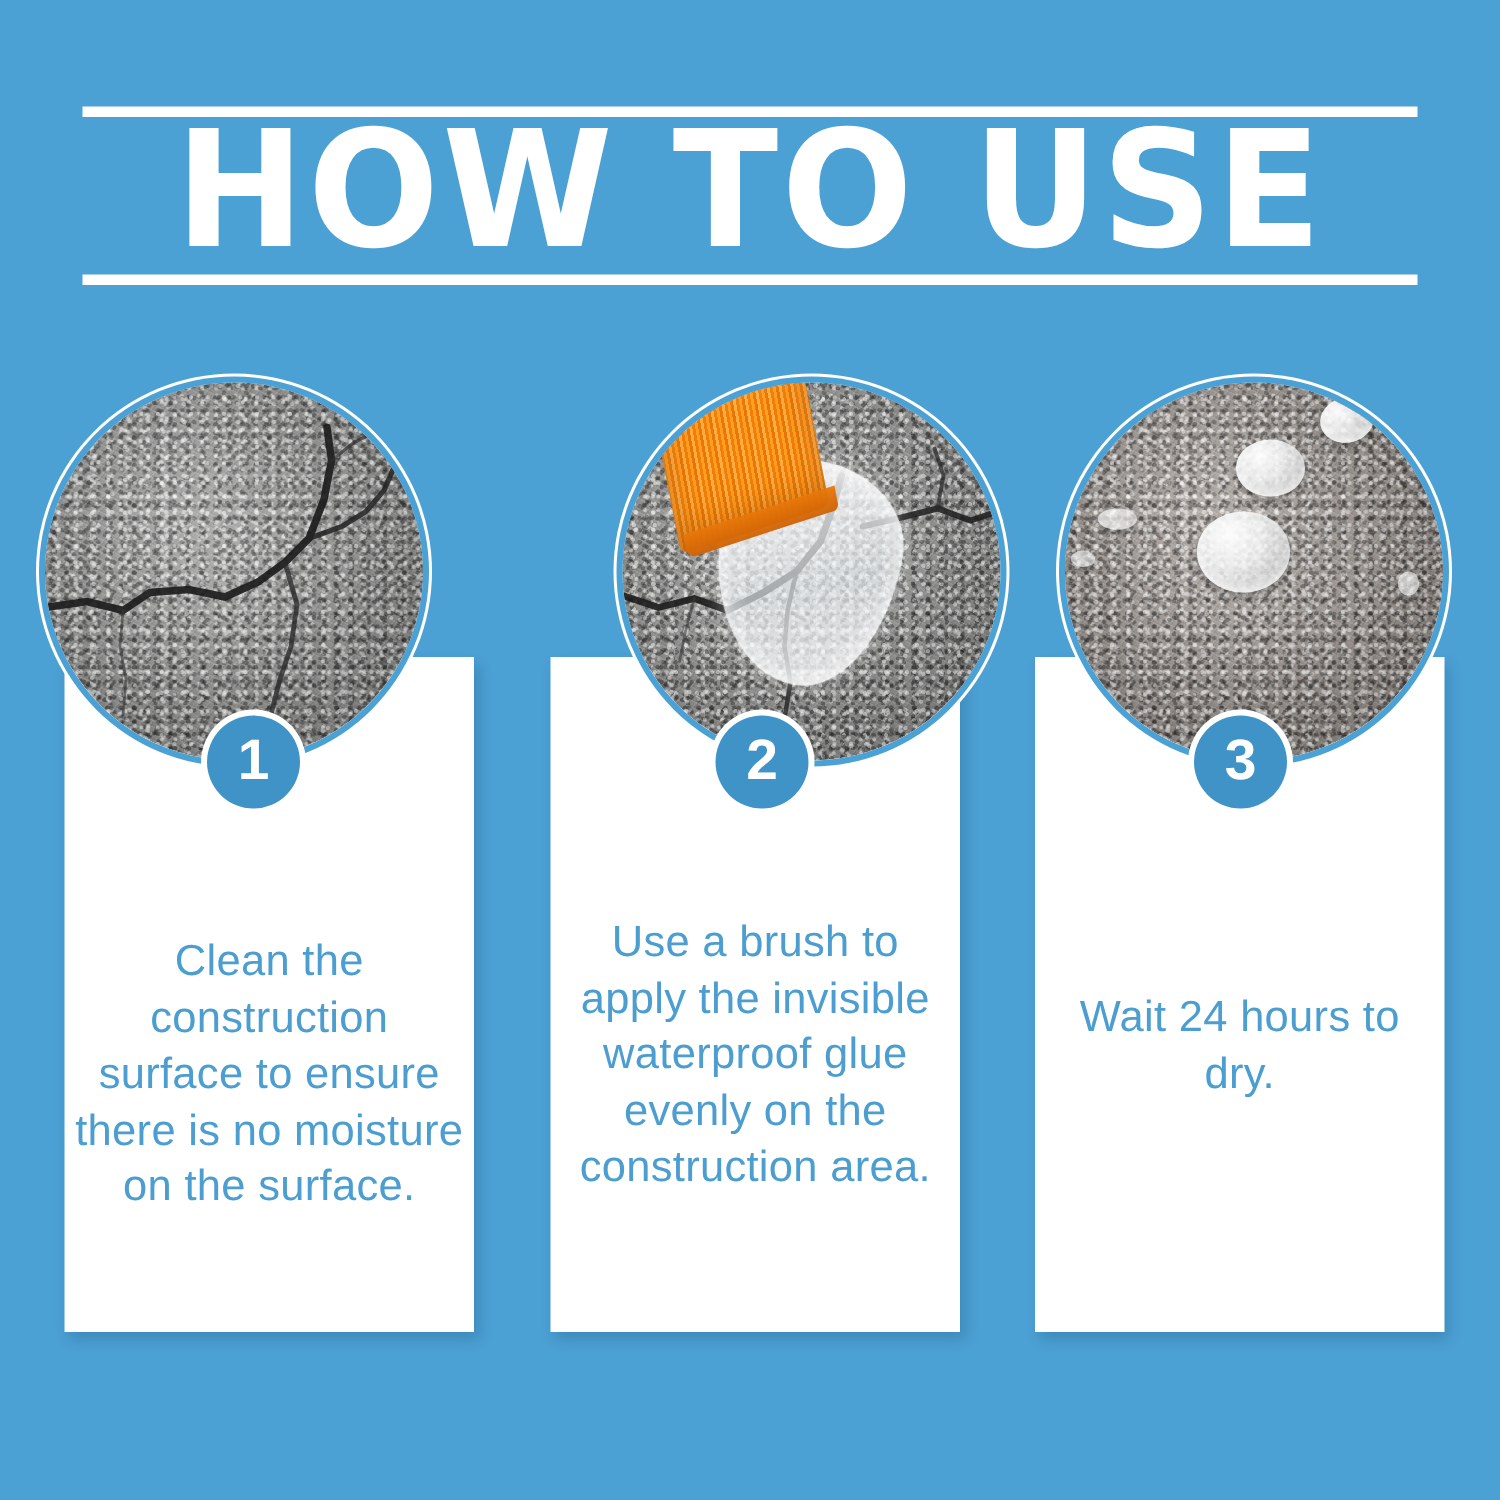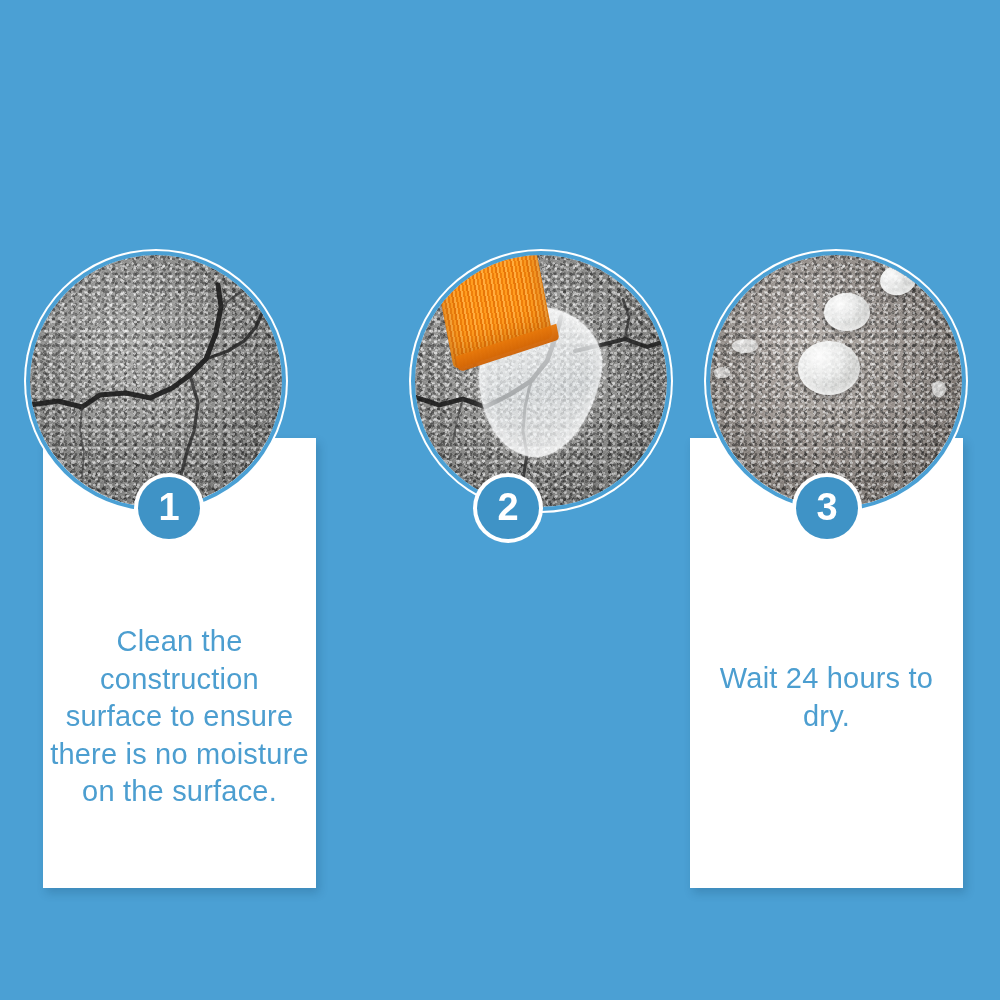--- a/index.html
+++ b/index.html
@@ -260,20 +260,25 @@
     box-sizing: border-box;
   }
   .badge-2 { left: 110px; }
   .badge-3 { left: 106px; }
 </style>
 </head>
 <body>
 
 <div id="poster">
 
+  <div class="header">
+    <div class="rule rule-top"></div>
+    <div class="title">HOW TO USE</div>
+    <div class="rule rule-bottom"></div>
+  </div>
 
   <div class="steps">
 
     <div class="step step-1">
       <div class="card">
         <div class="caption cap-1">Clean the construction surface to ensure there is no moisture on the surface.</div>
       </div>
 
       <div class="photo photo-1">
         <div class="photo-inner">
@@ -287,20 +292,23 @@
             <path d="M52,152 L50,176 L54,198 L52,222" fill="none" stroke="#3a3a3a" stroke-width="1.8" stroke-linecap="round" opacity="0.65"></path>
             <path d="M191,52 L206,40 L218,34" fill="none" stroke="#303030" stroke-width="2.2" stroke-linecap="round" opacity="0.7"></path>
           </svg>
         </div>
       </div>
 
       <div class="badge badge-1">1</div>
     </div>
 
     <div class="step step-2">
+      <div class="card">
+        <div class="caption cap-2">Use a brush to apply the invisible waterproof glue evenly on the construction area.</div>
+      </div>
 
       <div class="photo photo-2">
         <div class="photo-inner">
           <div class="concrete"></div>
           <div class="grain"></div>
           <div class="shade"></div>
           <svg class="cracks" viewBox="0 0 252 252" preserveAspectRatio="none">
             <path d="M0,142 L24,150 L48,144 L70,152 L94,140 L116,126 L132,106 L140,84 L146,62" fill="none" stroke="#1d1d1d" stroke-width="4.6" stroke-linecap="round" opacity="0.9"></path>
             <path d="M160,96 L186,90 L210,84 L232,92 L250,86" fill="none" stroke="#202020" stroke-width="4" stroke-linecap="round" opacity="0.88"></path>
             <path d="M210,84 L214,62 L208,44" fill="none" stroke="#2b2b2b" stroke-width="2.6" stroke-linecap="round" opacity="0.75"></path>

